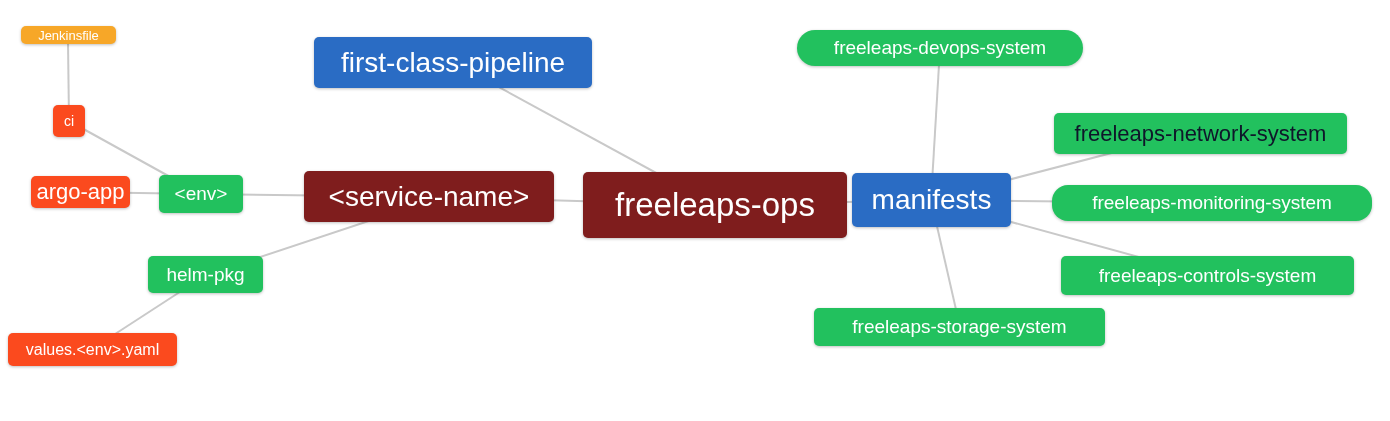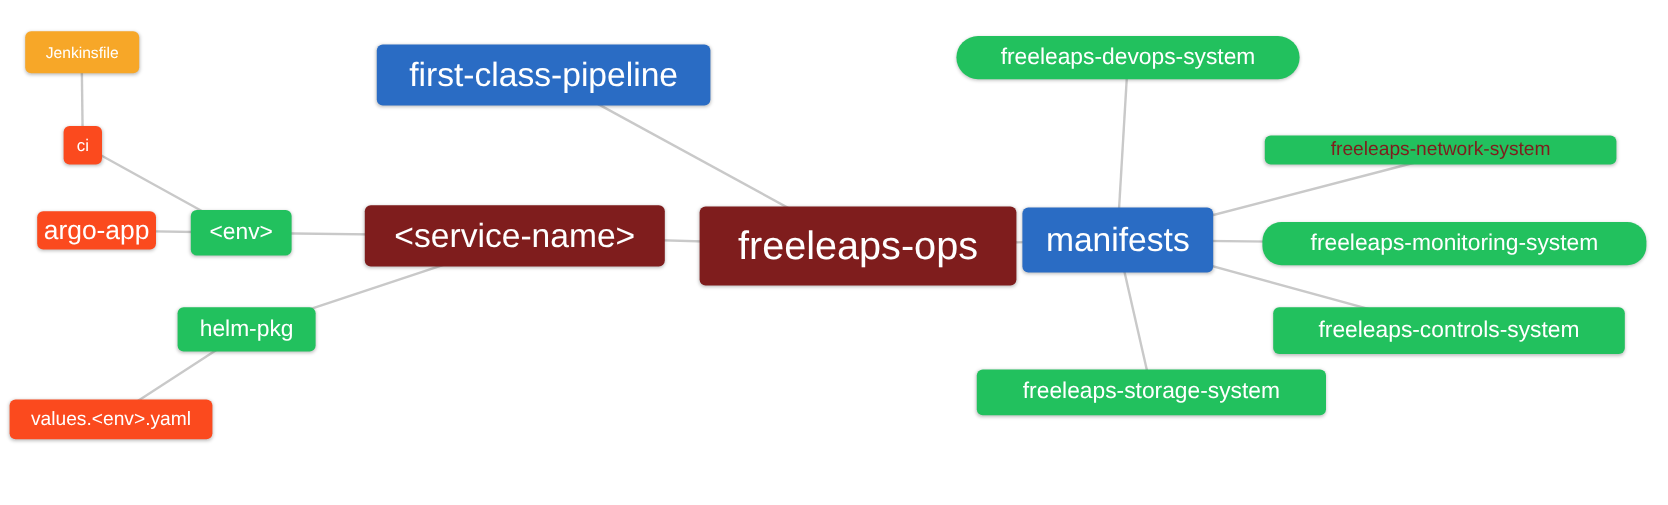--- a/index.html
+++ b/index.html
@@ -50,29 +50,29 @@
     <line x1="453" y1="62" x2="715" y2="205" stroke="#C9C9C9"></line>
     <line x1="441" y1="197" x2="715" y2="205" stroke="#C9C9C9"></line>
     <line x1="715" y1="205" x2="931" y2="200" stroke="#C9C9C9"></line>
     <line x1="931" y1="200" x2="940" y2="48" stroke="#C9C9C9"></line>
     <line x1="931" y1="200" x2="1200" y2="130" stroke="#C9C9C9"></line>
     <line x1="931" y1="200" x2="1212" y2="203" stroke="#C9C9C9"></line>
     <line x1="931" y1="200" x2="1208" y2="276" stroke="#C9C9C9"></line>
     <line x1="931" y1="200" x2="960" y2="327" stroke="#C9C9C9"></line>
   </svg>
 
-  <div class="node" style="left: 21px; top: 26px; width: 95px; height: 35px; font-size: 13px; background-color: rgb(247, 167, 40); color: rgb(255, 255, 255);">Jenkinsfile</div>
+  <div class="node" style="left: 21px; top: 26px; width: 95px; height: 18px; font-size: 13px; background-color: rgb(247, 167, 40); color: rgb(255, 255, 255);">Jenkinsfile</div>
   <div class="node" style="left: 53px; top: 105px; width: 32px; height: 32px; font-size: 14px; background-color: rgb(251, 74, 30); color: rgb(255, 255, 255);">ci</div>
   <div class="node" style="left: 31px; top: 176px; width: 99px; height: 32px; font-size: 22px; background-color: rgb(251, 74, 30); color: rgb(255, 255, 255);">argo-app</div>
   <div class="node" style="left: 159px; top: 175px; width: 84px; height: 38px; font-size: 19px; background-color: rgb(34, 193, 94); color: rgb(255, 255, 255);">&lt;env&gt;</div>
   <div class="node" style="left: 304px; top: 171px; width: 250px; height: 51px; font-size: 28px; background-color: #7f1d1d; color: rgb(255, 255, 255);">&lt;service-name&gt;</div>
   <div class="node" style="left: 148px; top: 256px; width: 115px; height: 37px; font-size: 19px; background-color: rgb(34, 193, 94); color: rgb(255, 255, 255);">helm-pkg</div>
   <div class="node" style="left: 8px; top: 333px; width: 169px; height: 33px; font-size: 16px; background-color: rgb(251, 74, 30); color: rgb(255, 255, 255);">values.&lt;env&gt;.yaml</div>
   <div class="node" style="left: 314px; top: 37px; width: 278px; height: 51px; font-size: 28px; background-color: rgb(42, 108, 196); color: rgb(255, 255, 255);">first-class-pipeline</div>
   <div class="node" style="left: 583px; top: 172px; width: 264px; height: 66px; font-size: 33px; background-color: #7f1d1d; color: rgb(255, 255, 255);">freeleaps-ops</div>
   <div class="node" style="left: 852px; top: 173px; width: 159px; height: 54px; font-size: 28px; background-color: rgb(42, 108, 196); color: rgb(255, 255, 255);">manifests</div>
   <div class="node" style="left: 797px; top: 30px; width: 286px; height: 36px; font-size: 19px; background-color: rgb(34, 193, 94); color: rgb(255, 255, 255); border-radius: 18px;">freeleaps-devops-system</div>
-  <div class="node" style="left: 1054px; top: 113px; width: 293px; height: 24px; font-size: 16px; background-color: rgb(34, 193, 94); color: #7f1d1d;">freeleaps-network-system</div>
+  <div class="node" style="left: 1054px; top: 113px; width: 293px; height: 41px; font-size: 22px; background-color: rgb(34, 193, 94); color: #0f172a;">freeleaps-network-system</div>
   <div class="node" style="left: 1052px; top: 185px; width: 320px; height: 36px; font-size: 19px; background-color: rgb(34, 193, 94); color: rgb(255, 255, 255); border-radius: 16px;">freeleaps-monitoring-system</div>
   <div class="node" style="left: 1061px; top: 256px; width: 293px; height: 39px; font-size: 19px; background-color: rgb(34, 193, 94); color: rgb(255, 255, 255);">freeleaps-controls-system</div>
   <div class="node" style="left: 814px; top: 308px; width: 291px; height: 38px; font-size: 19px; background-color: rgb(34, 193, 94); color: rgb(255, 255, 255);">freeleaps-storage-system</div>
 
 </div>
 
 </body></html>

